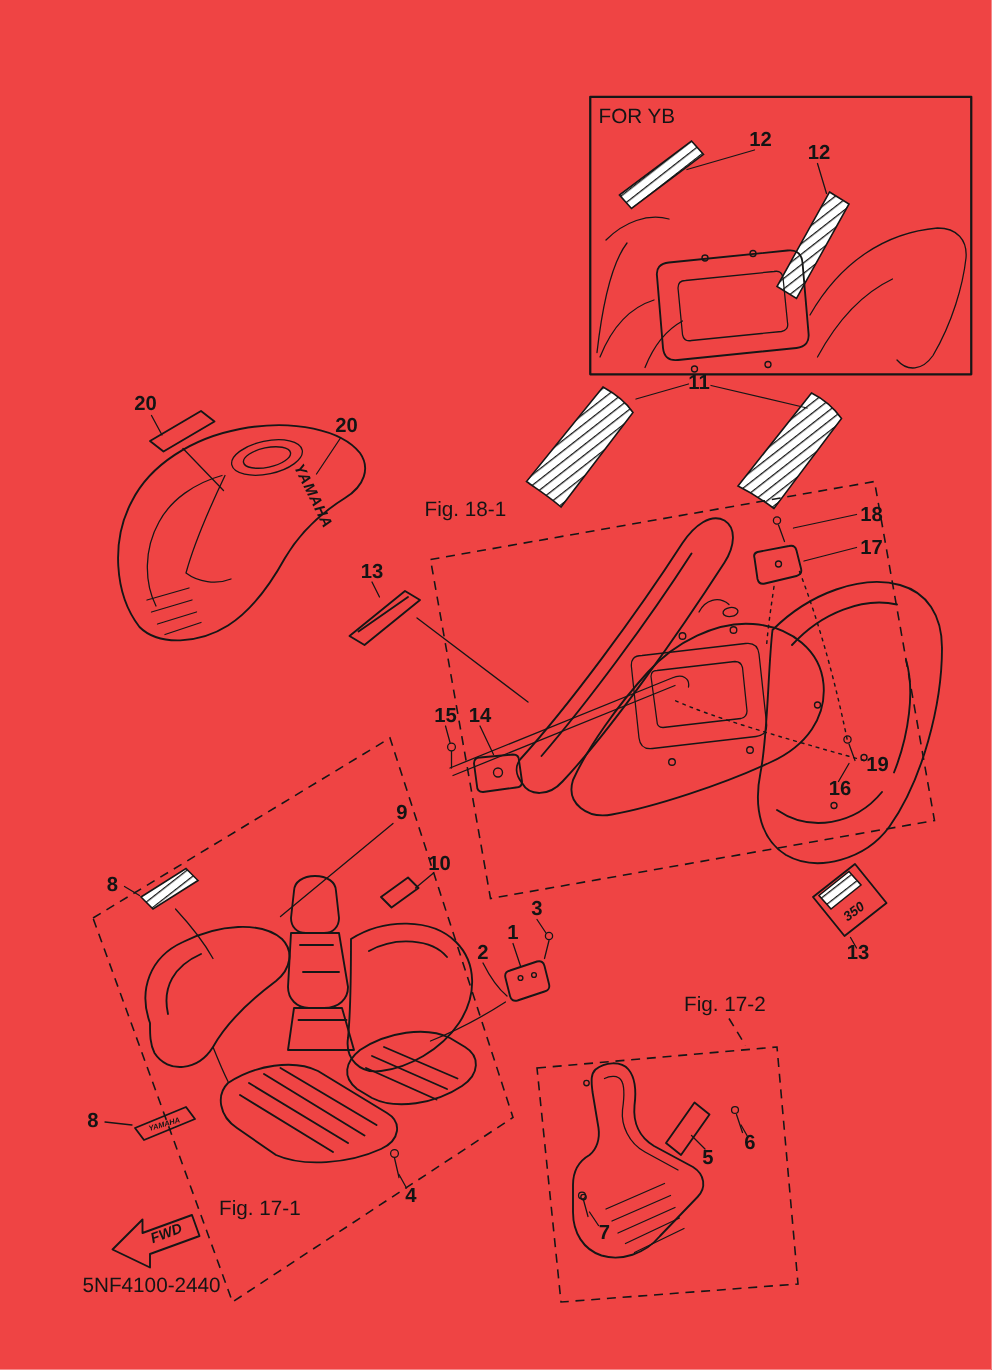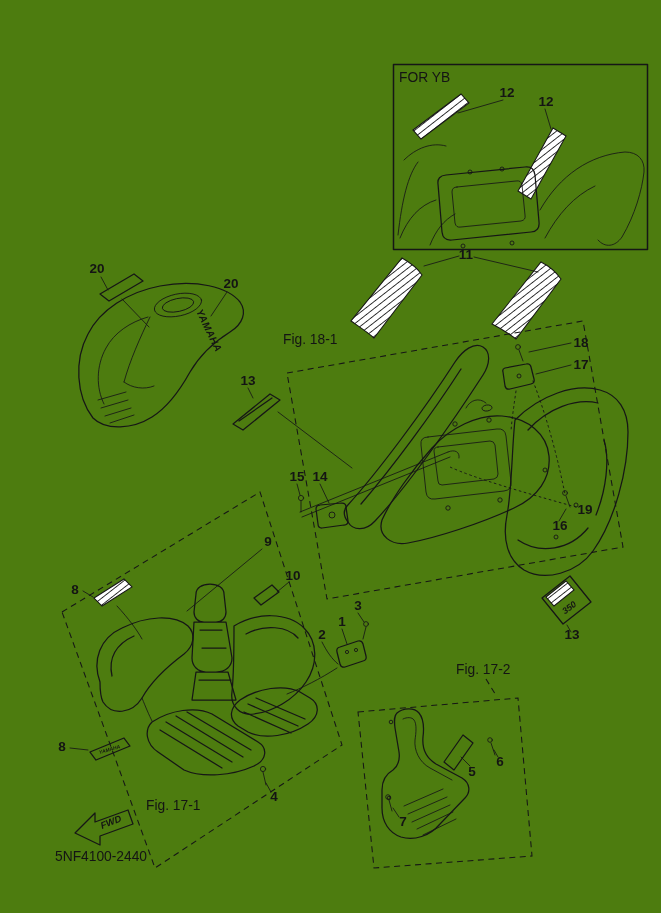--- a/index.html
+++ b/index.html
@@ -1,18 +1,18 @@
 <!DOCTYPE html>
 <html><head>
 <meta charset="utf-8">
 <style>
   *{box-sizing:border-box}
   html,body{margin:0;padding:0}
   body{width:661px;height:913px;background:#fff;font-family:"Liberation Sans","DejaVu Sans",sans-serif}
-  .stage{position:relative;width:661px;height:913px;background:#4d7c0f;overflow:hidden}
+  .stage{position:relative;width:661px;height:913px;background:#ef4444;overflow:hidden}
   svg{display:block}
   text{fill:#141414}
   .callout{font-size:13.5px;font-weight:600;text-anchor:middle}
   .lbl{font-size:13.8px;font-weight:400}
   .ln{fill:none;stroke:#161616;stroke-width:1.25;stroke-linecap:round;stroke-linejoin:round}
   .thin{stroke-width:0.85}
   .bord{stroke-width:1.5}
   .dashed{fill:none;stroke:#161616;stroke-width:1.05;stroke-dasharray:6 4.5}
   .dotted{fill:none;stroke:#161616;stroke-width:0.95;stroke-dasharray:1.8 3.4;stroke-linecap:round}
   .hatchfill{fill:url(#hatch);stroke:#161616;stroke-width:1.05}

